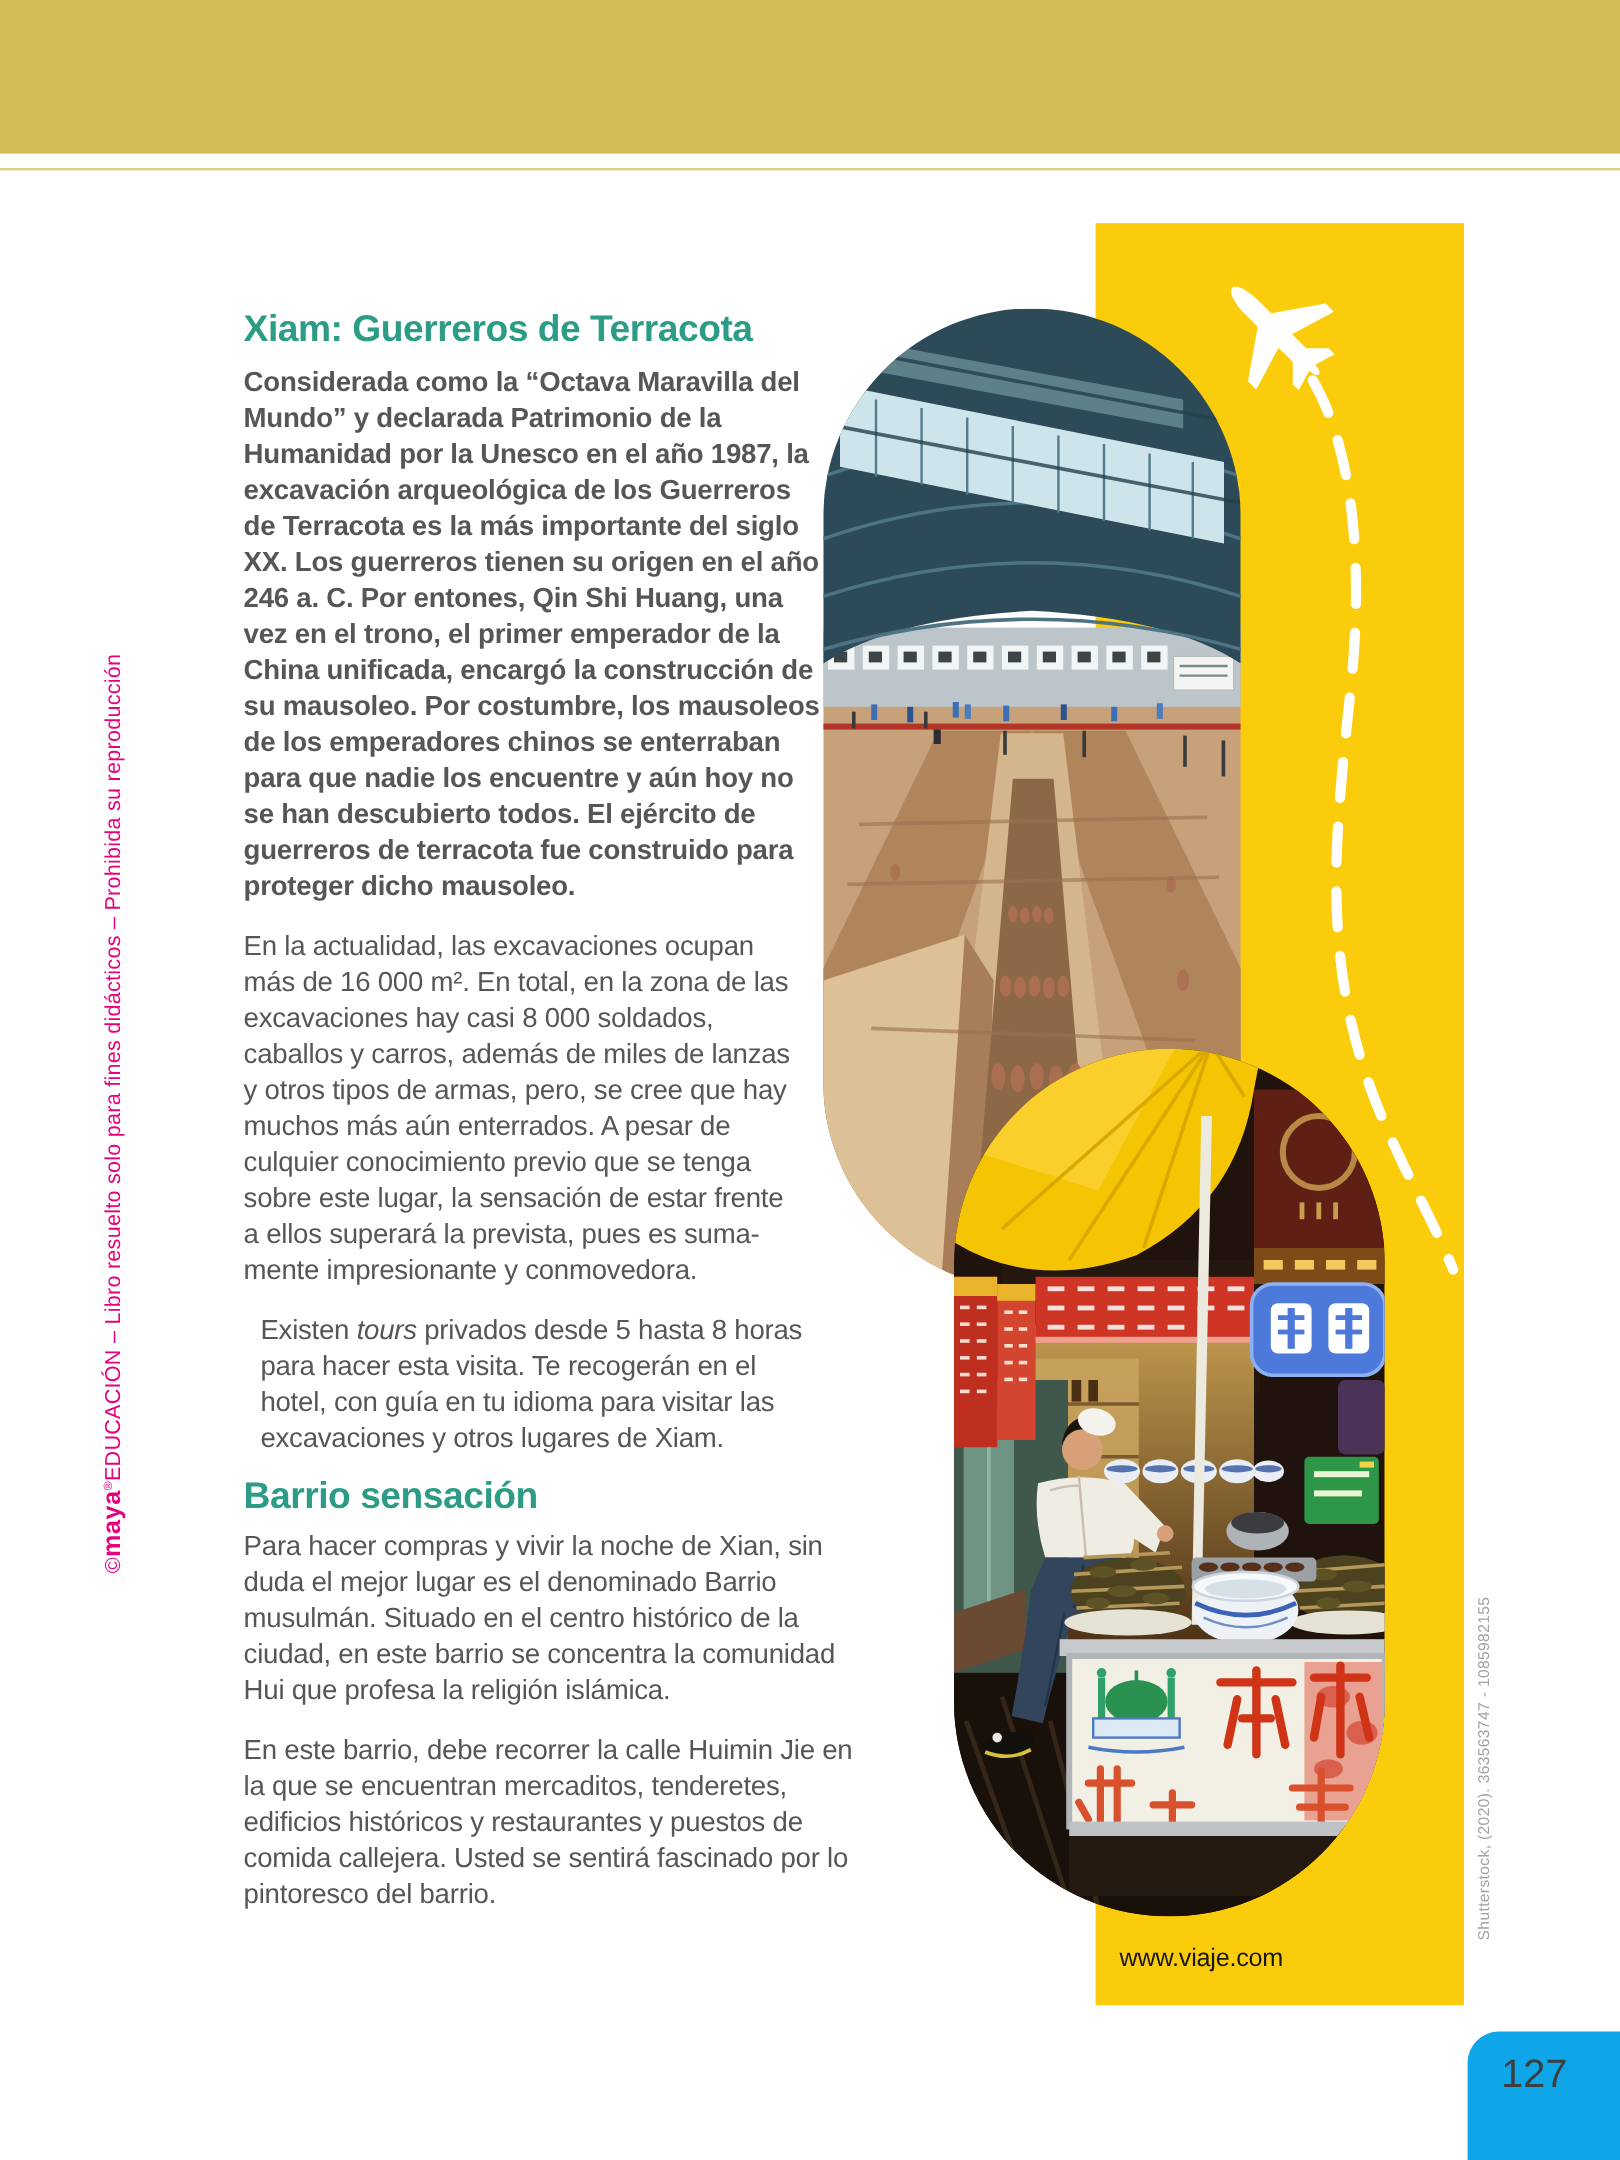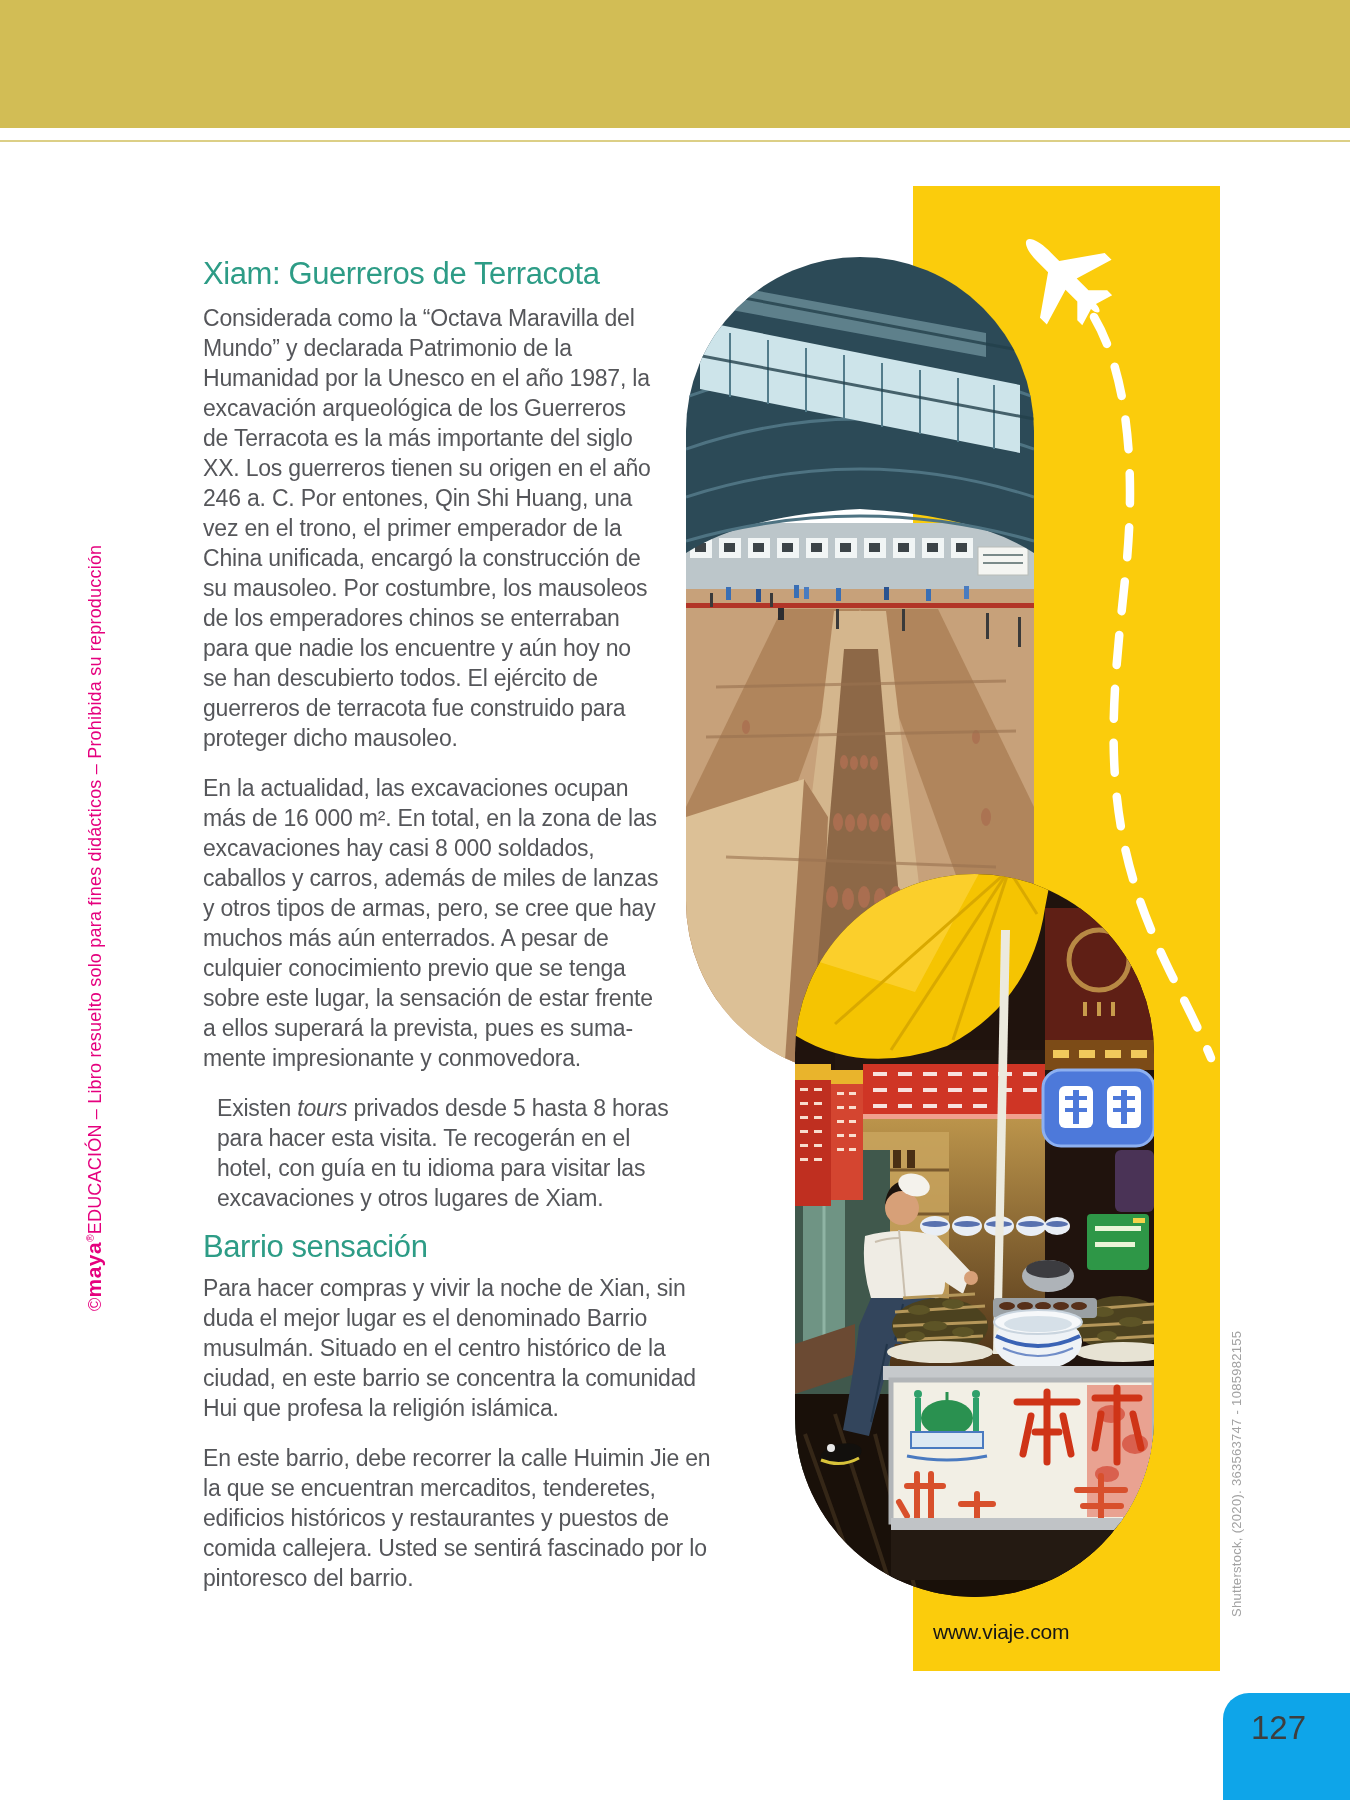--- a/index.html
+++ b/index.html
@@ -14,21 +14,21 @@
   
   .sidebar{
     position:absolute;left:82px;top:1311px;transform:rotate(-90deg);transform-origin:0 0;
     white-space:nowrap;color:#e5007e;font-size:18px;letter-spacing:.2px;
   }
   .sidebar .brand{font-weight:bold;font-size:21px;letter-spacing:.5px;}
   .sidebar .reg{font-size:10px;vertical-align:7px;}
 
   
   .heading{
-    position:absolute;left:203px;margin:0;color:#2d9c86;font-size:31px;font-weight:normal;
+    position:absolute;left:203px;margin:0;color:#2d9c86;font-size:31px;font-weight:bold;
     letter-spacing:-.4px;white-space:nowrap;
   }
   .para{
     position:absolute;left:203px;margin:0;width:660px;color:#55565a;
     font-size:23px;line-height:30px;letter-spacing:-.2px;white-space:pre-line;
   }
   .para em{font-style:italic;}
 
   
   .yellow-panel{position:absolute;left:913px;top:186px;width:307px;height:1485px;background:#fbcc0c;}
@@ -68,21 +68,21 @@
 
   <div class="top-band"></div>
   <div class="top-rule"></div>
 
   <div class="yellow-panel"></div>
 
   <div class="sidebar"><span class="c">©</span><span class="brand">maya</span><span class="reg">®</span><span class="org">EDUCACIÓN</span><span> – Libro resuelto solo para fines didácticos – Prohibida su reproducción</span></div>
 
   <h1 class="heading" style="top:256px;">Xiam: Guerreros de Terracota</h1>
 
-  <p class="para" style="top:303px;">Considerada como la “Octava Maravilla del
+  <p class="para" style="top:303px;font-weight:bold;">Considerada como la “Octava Maravilla del
 Mundo” y declarada Patrimonio de la
 Humanidad por la Unesco en el año 1987, la
 excavación arqueológica de los Guerreros
 de Terracota es la más importante del siglo
 XX. Los guerreros tienen su origen en el año
 246 a. C. Por entones, Qin Shi Huang, una
 vez en el trono, el primer emperador de la
 China unificada, encargó la construcción de
 su mausoleo. Por costumbre, los mausoleos
 de los emperadores chinos se enterraban

